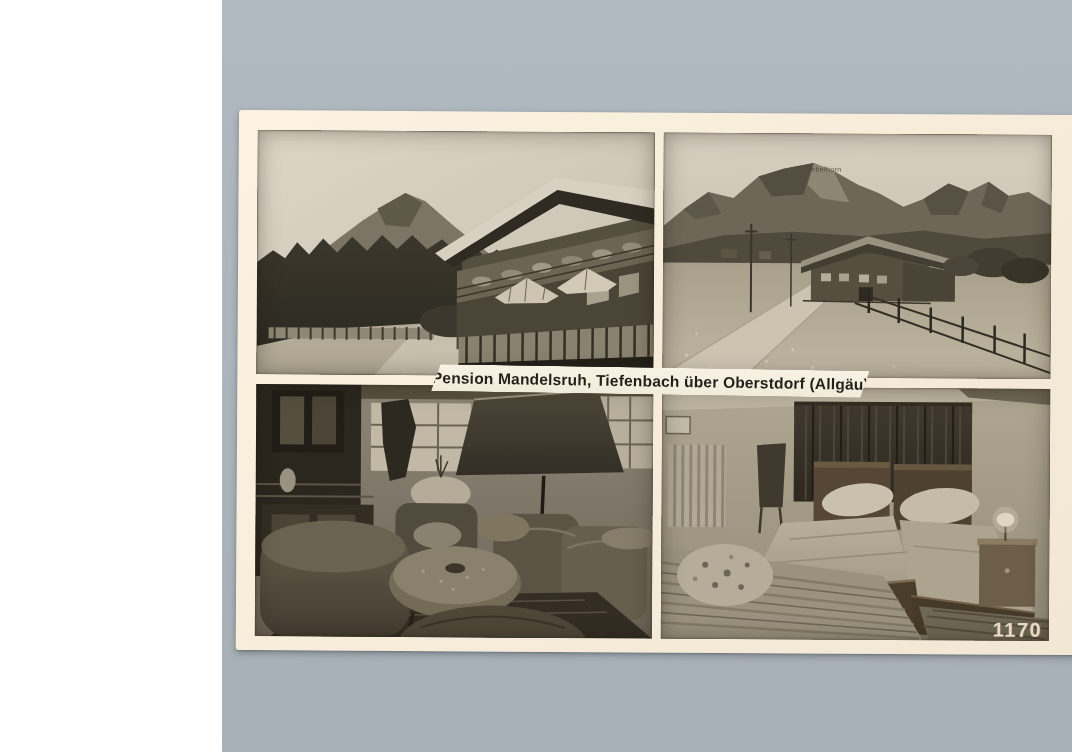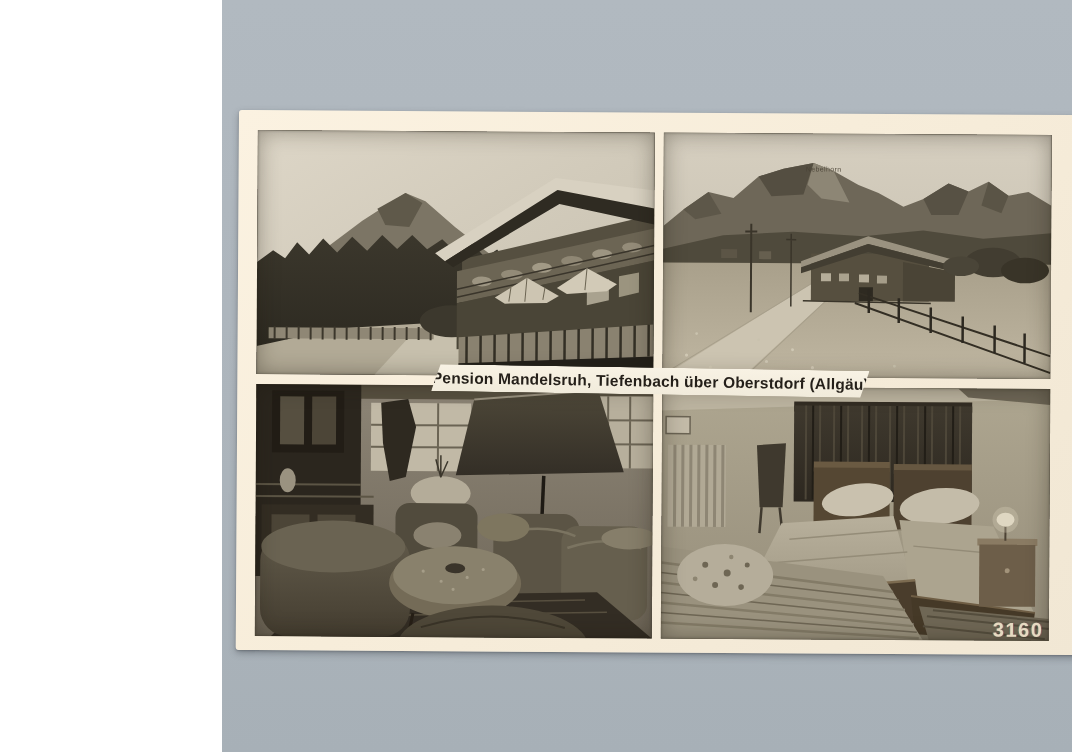--- a/index.html
+++ b/index.html
@@ -289,16 +289,16 @@
         </svg>
       </div>
     </div>
 
     <div class="peak-label">Nebelhorn</div>
 
     <div class="caption-band">
       <span class="caption-text">Pension Mandelsruh, Tiefenbach über Oberstdorf (Allgäu)</span>
     </div>
 
-    <div class="photo-number">3160</div>
+    <div class="photo-number">1170</div>
 
   </div>
 </div>
 
 </body></html>

